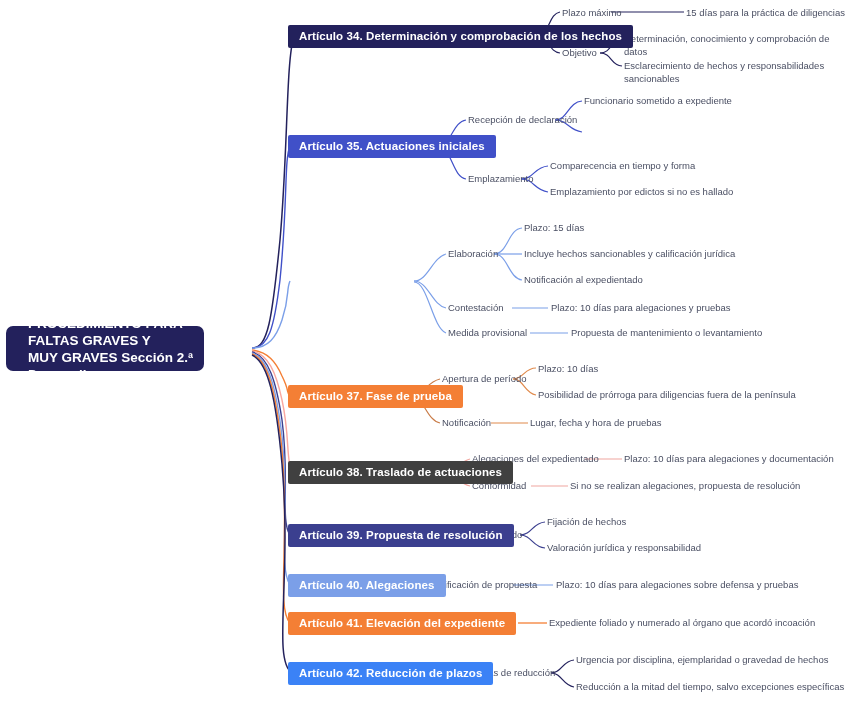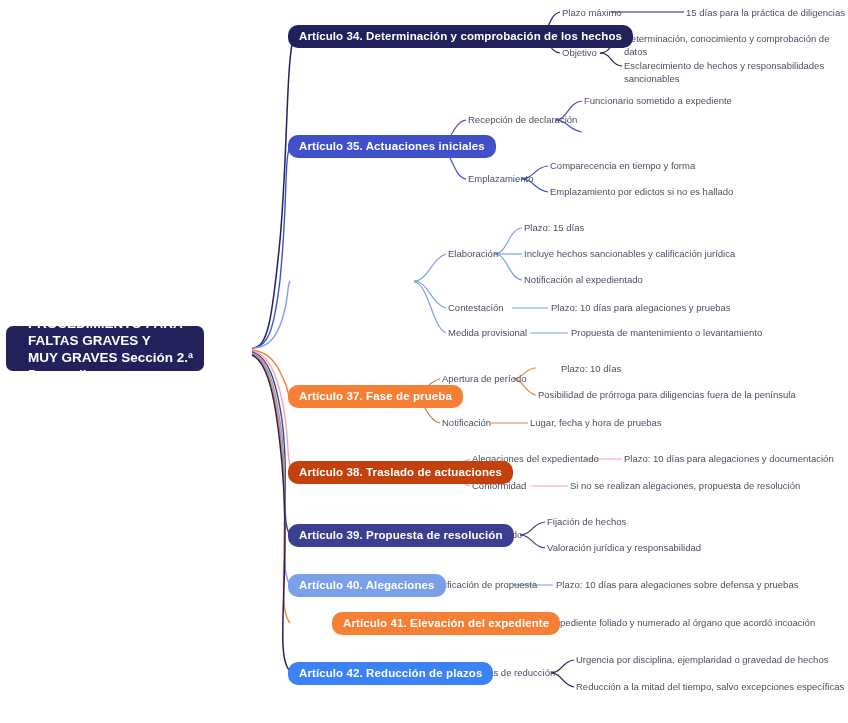--- a/index.html
+++ b/index.html
@@ -18,21 +18,21 @@
   #wires {
     position: absolute;
     left: 0; top: 0;
     width: 848px; height: 723px;
     pointer-events: none;
   }
   .node {
     position: absolute;
     display: flex;
     align-items: center;
-    border-radius: 10px;
+    border-radius: 2px;
     color: #ffffff;
     font-weight: bold;
     white-space: nowrap;
     z-index: 3;
   }
   .root-node {
     position: absolute;
     left: 6px;
     top: 326px;
     width: 198px;
@@ -210,31 +210,31 @@
 
   <div class="node branch-node" style="left:288px; top:385px; background:#f47f35;">
     <span>Artículo 37. Fase de prueba</span>
   </div>
   <div class="sub-label" style="left:442px; top:372px;">
     <span>Apertura de período</span>
   </div>
   <div class="sub-label" style="left:442px; top:416px;">
     <span>Notificación</span>
   </div>
-  <div class="leaf-label" style="left:538px; top:362px;margin-left:23px;">
+  <div class="leaf-label" style="left:538px; top:362px;">
     <span>Plazo: 10 días</span>
   </div>
   <div class="leaf-label" style="left:538px; top:388px;">
     <span>Posibilidad de prórroga para diligencias fuera de la península</span>
   </div>
   <div class="leaf-label" style="left:530px; top:416px;">
     <span>Lugar, fecha y hora de pruebas</span>
   </div>
 
-  <div class="node branch-node" style="left:288px; top:461px; background:#c2410c;">
+  <div class="node branch-node" style="left:288px; top:461px; background:#404040;">
     <span>Artículo 38. Traslado de actuaciones</span>
   </div>
   <div class="sub-label" style="left:472px; top:452px;">
     <span>Alegaciones del expedientado</span>
   </div>
   <div class="sub-label" style="left:472px; top:479px;">
     <span>Conformidad</span>
   </div>
   <div class="leaf-label" style="left:624px; top:452px;">
     <span>Plazo: 10 días para alegaciones y documentación</span>
@@ -259,21 +259,21 @@
   <div class="node branch-node" style="left:288px; top:574px; background:#7b9fe8;">
     <span>Artículo 40. Alegaciones</span>
   </div>
   <div class="sub-label" style="left:430px; top:578px;">
     <span>Notificación de propuesta</span>
   </div>
   <div class="leaf-label" style="left:556px; top:578px;">
     <span>Plazo: 10 días para alegaciones sobre defensa y pruebas</span>
   </div>
 
-  <div class="node branch-node" style="left:288px; top:612px; background:#f47f35;margin-left:44px;">
+  <div class="node branch-node" style="left:288px; top:612px; background:#f47f35;">
     <span>Artículo 41. Elevación del expediente</span>
   </div>
   <div class="sub-label" style="left:477px; top:616px;">
     <span>Remisión</span>
   </div>
   <div class="leaf-label" style="left:549px; top:616px;">
     <span>Expediente foliado y numerado al órgano que acordó incoación</span>
   </div>
 
   <div class="node branch-node" style="left:288px; top:662px; background:#3b82f6;">

